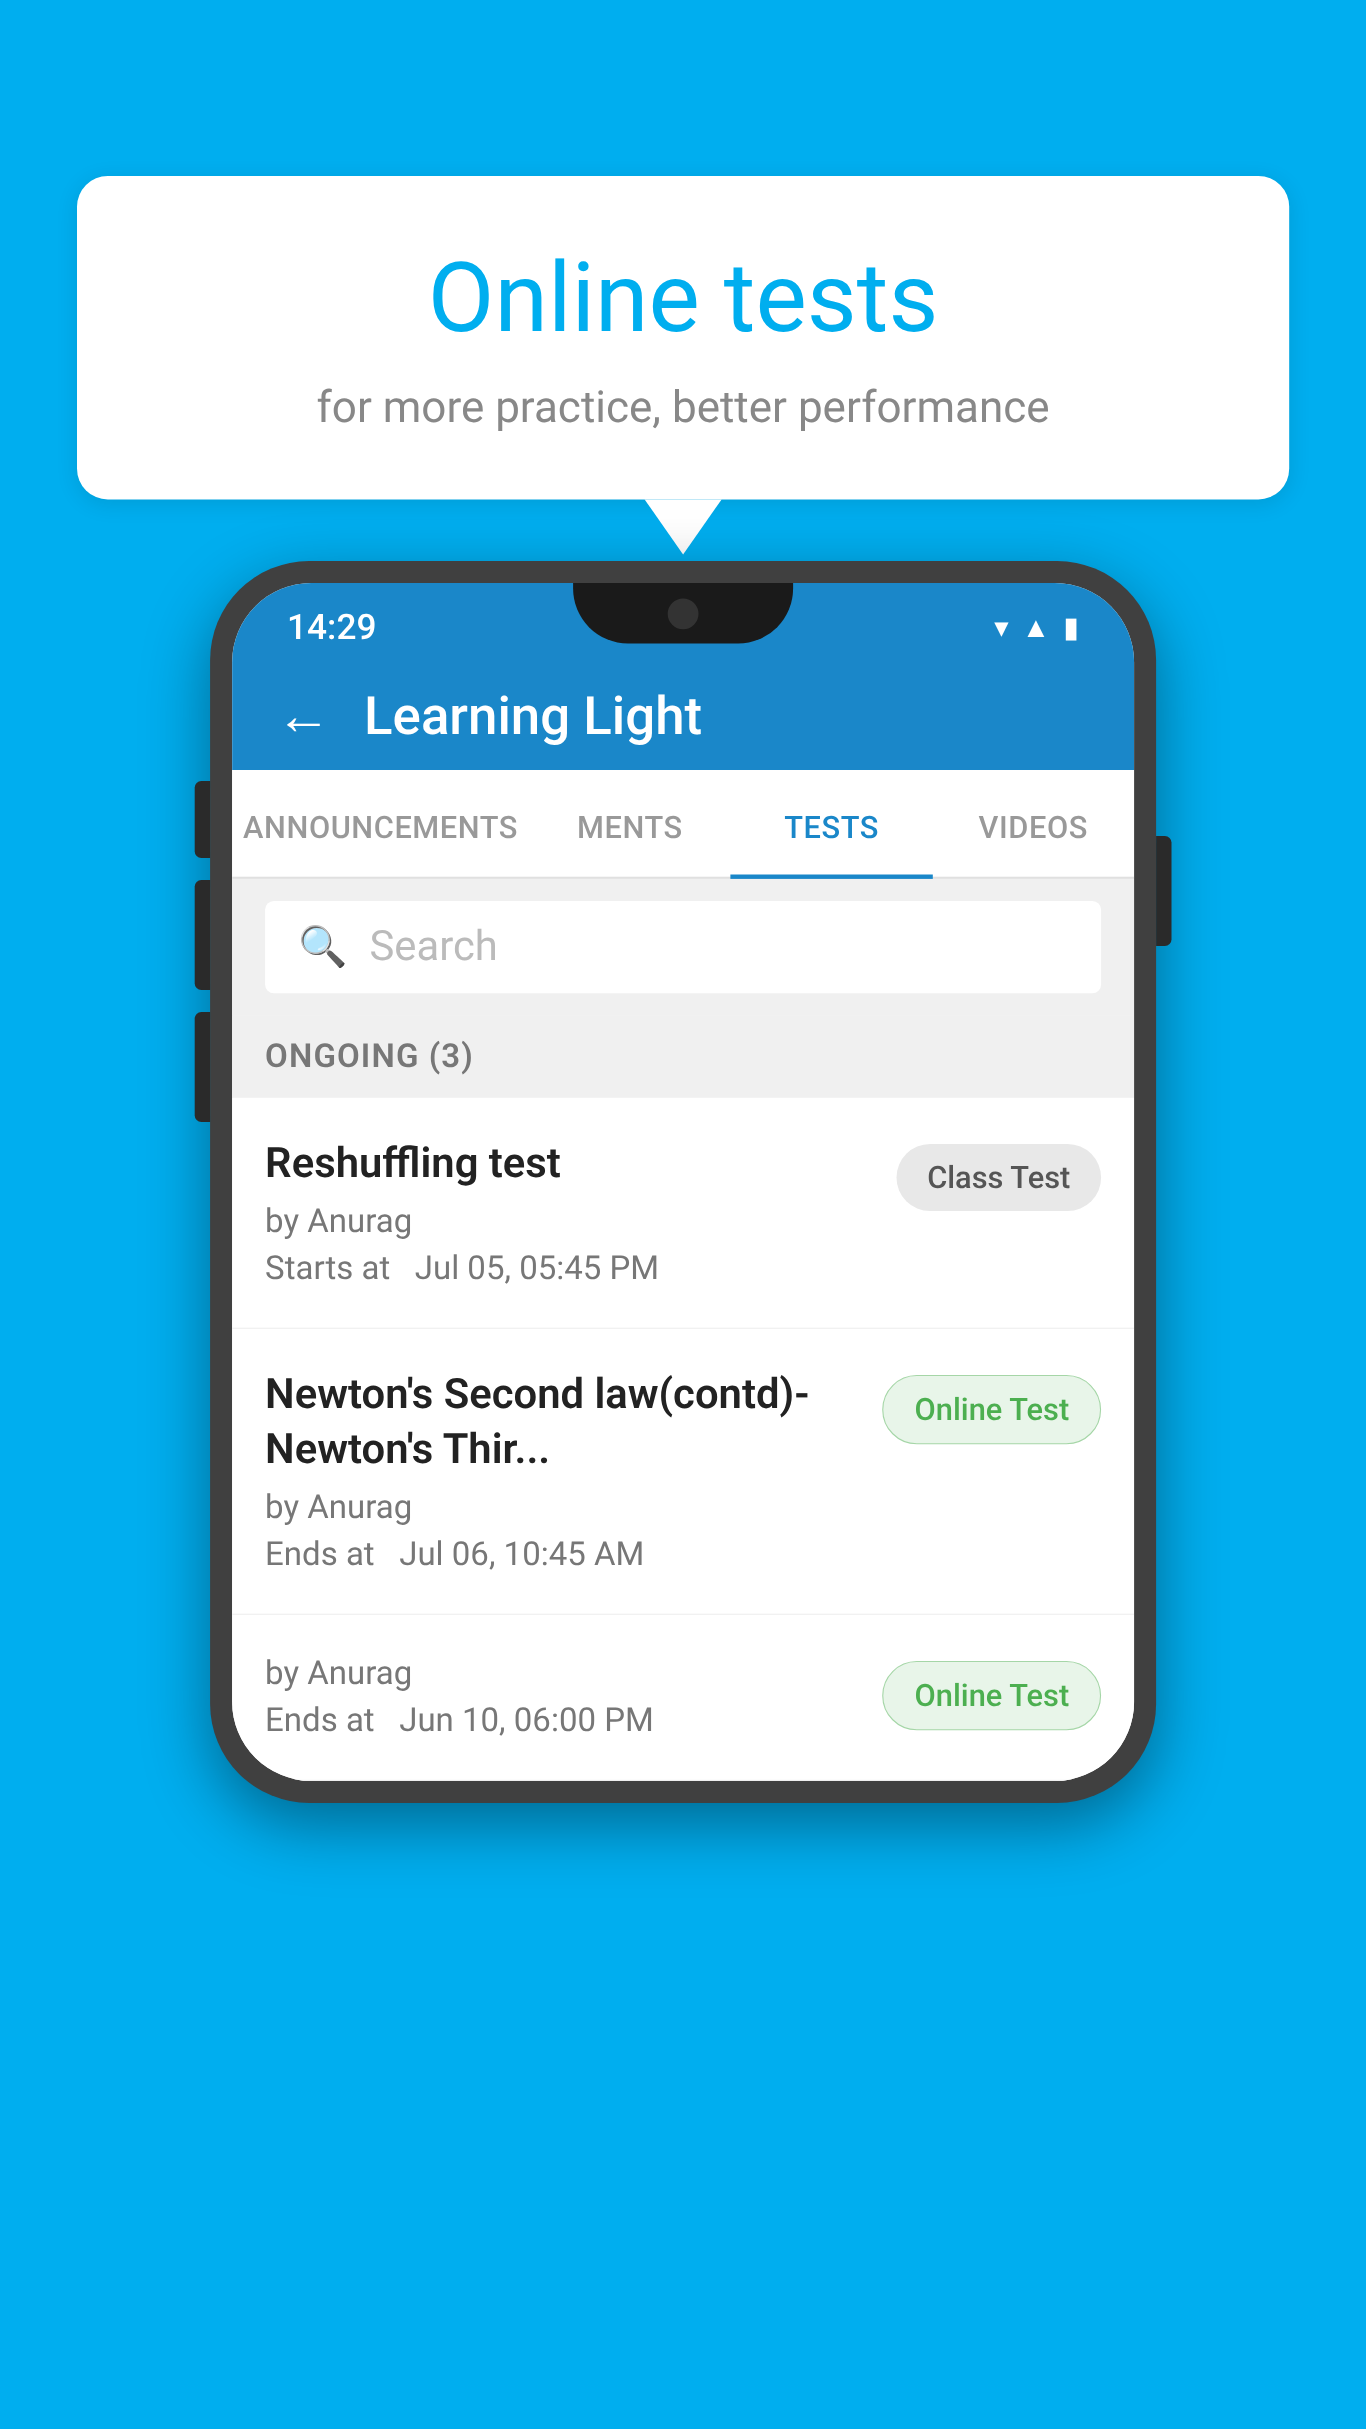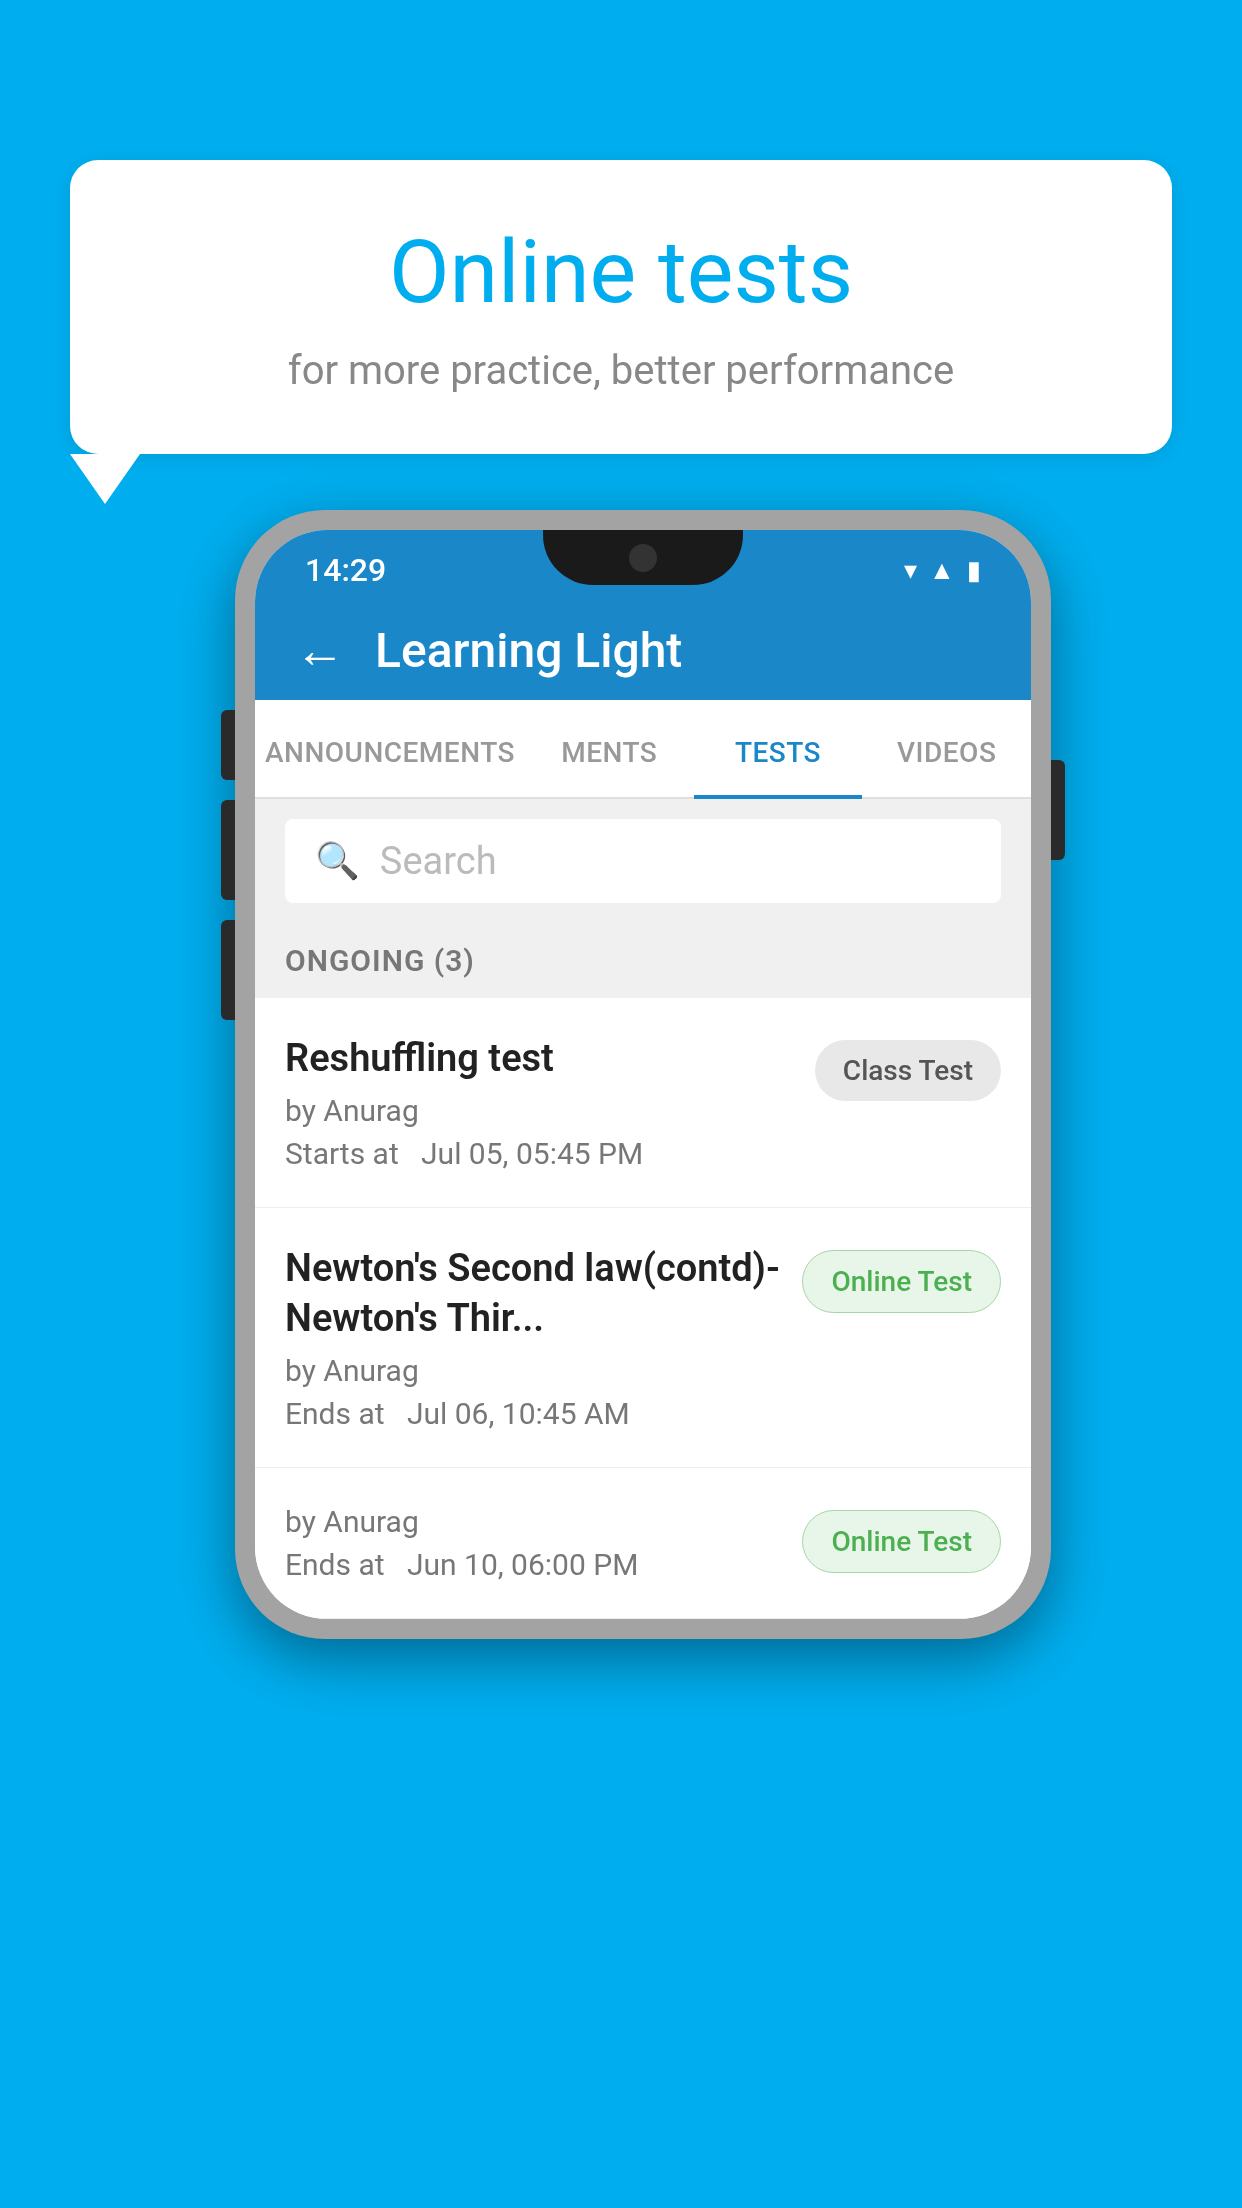--- a/index.html
+++ b/index.html
@@ -14,21 +14,21 @@
     }
 
     
     .speech-bubble-container {
       position: absolute;
       top: 160px;
       left: 70px;
       right: 70px;
       display: flex;
       flex-direction: column;
-      align-items: flex-start;
+      align-items: center;
     }
 
     .speech-bubble {
       background: white;
       border-radius: 28px;
       padding: 60px 80px;
       text-align: center;
       width: 100%;
       box-shadow: 0 4px 20px rgba(0,0,0,0.1);
     }
@@ -58,26 +58,25 @@
     
     .phone-container {
       position: absolute;
       top: 510px;
       left: 50%;
       transform: translateX(-50%);
       width: 860px;
     }
 
     .phone-outer {
-      background: #a3a3a3;
+      background: #404040;
       border-radius: 90px;
       padding: 20px;
       box-shadow: 0 20px 60px rgba(0,0,0,0.4);
       position: relative;
-      margin-left: 44px;
     }
 
     .phone-inner {
       background: #f5f5f5;
       border-radius: 72px;
       overflow: hidden;
       position: relative;
     }
 
     

